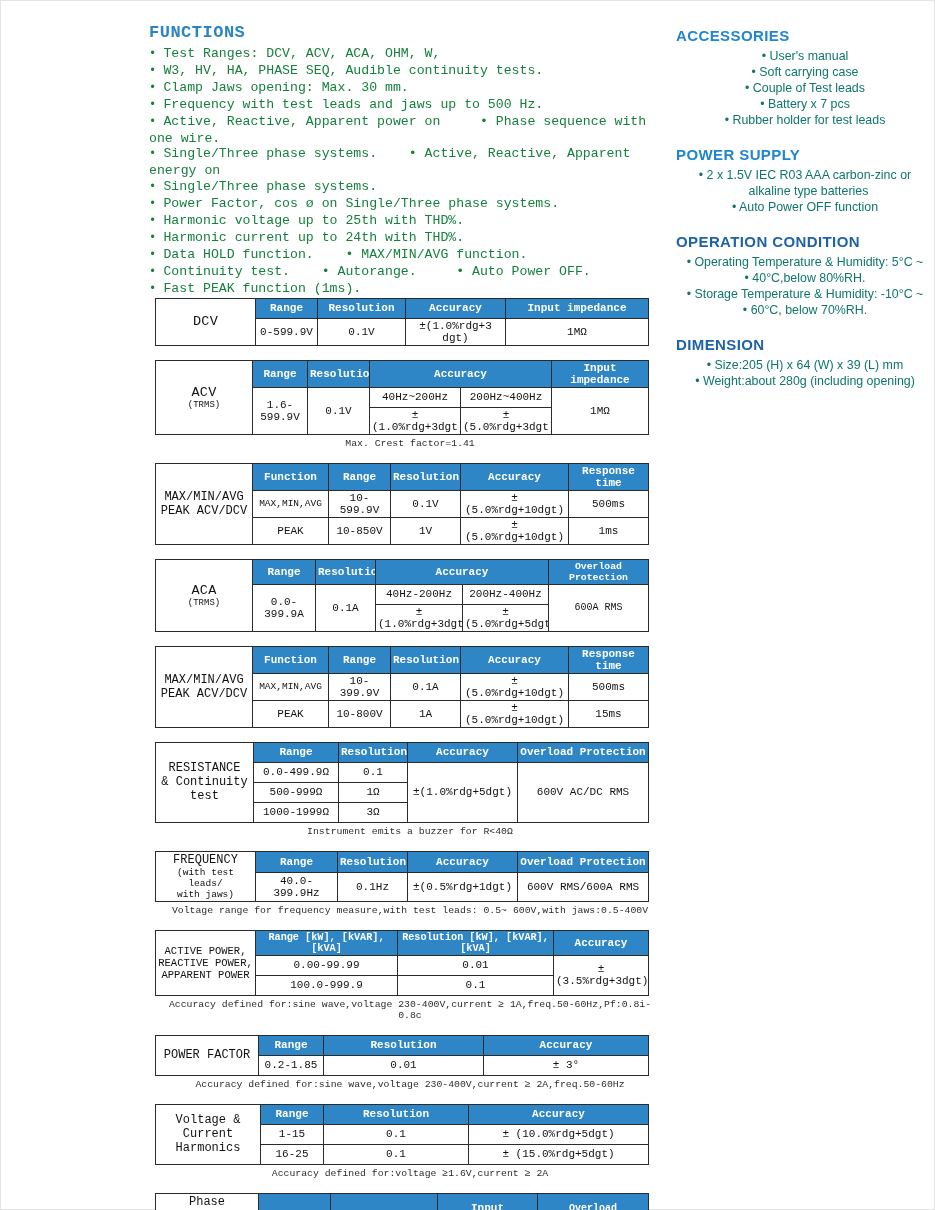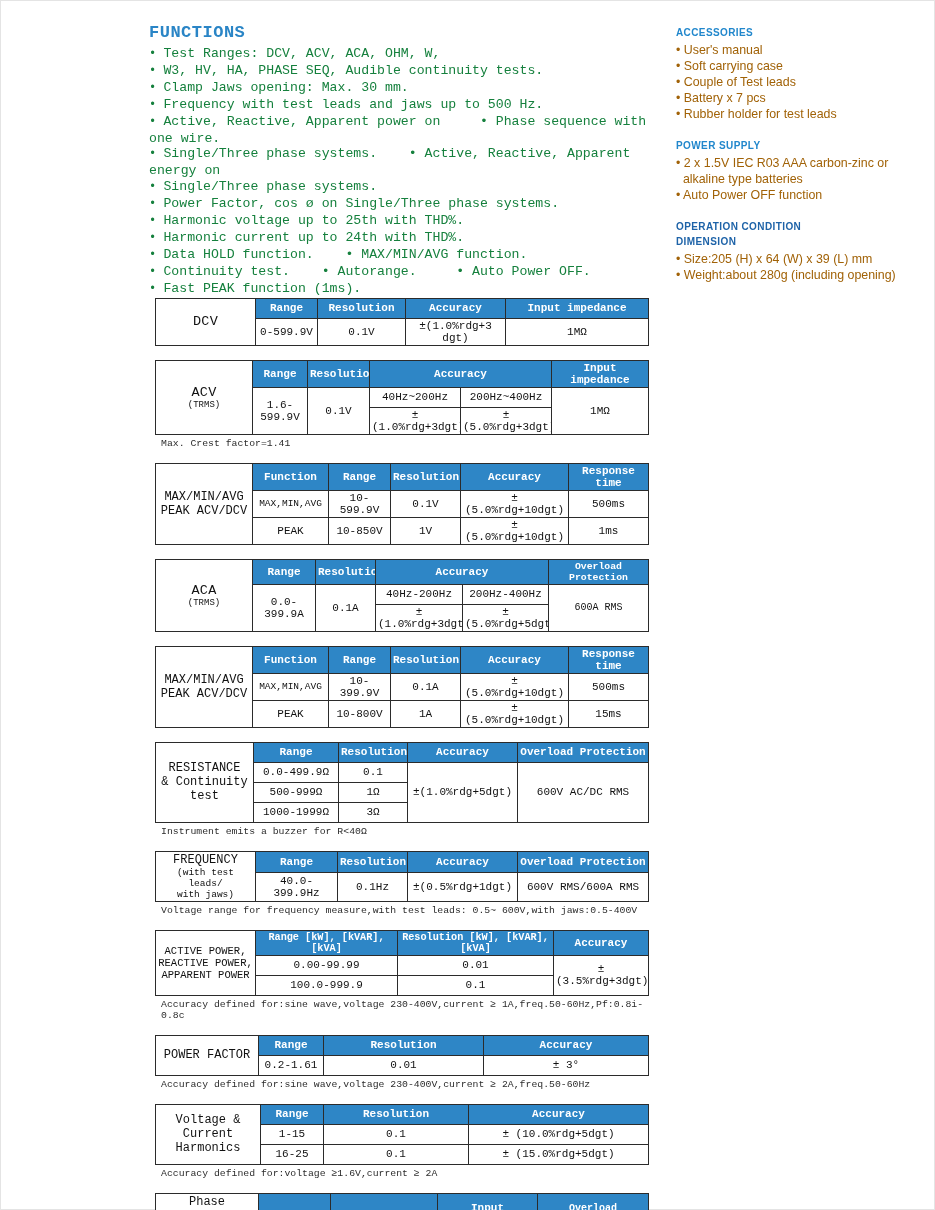--- a/index.html
+++ b/index.html
@@ -17,28 +17,28 @@
 
   .tables { margin-top:0; }
   .tbl-block { margin-left:6px; margin-bottom:14px; }
   table.spec { border-collapse:collapse; table-layout:fixed; width:493px; }
   table.spec td, table.spec th { border:1px solid #2b2b2b; text-align:center; vertical-align:middle; padding:1px 2px; overflow:hidden; }
   th.hd { background:#2e86c6; color:#fff; font-weight:bold; font-size:11px; border-color:#24659c; height:20px; }
   td.cell { font-size:11px; color:#111; height:20px; background:#fff; }
   td.lbl { background:#fff; font-size:12px; color:#111; }
   td.lbl .big { font-size:13.5px; letter-spacing:0.3px; }
   td.lbl .small { font-size:9px; }
-  .note { font-size:9.8px; color:#2c2c2c; margin:3px 0 0 6px; }
+  .note { font-size:9.8px; color:#2c2c2c; margin:3px 0 0 6px;text-align:center; }
 
   
   .right-col { position:absolute; left:675px; top:26px; width:258px; }
-  .r-title { font-size:10px; font-weight:bold; letter-spacing:0.4px; margin-bottom:4px; }
+  .r-title { font-size:15px; font-weight:bold; letter-spacing:0.4px; margin-bottom:4px; }
   .r-title.bright { color:#2187cc; }
   .r-title.dark { color:#1e63a8; }
-  .r-list { list-style:none; font-size:12.4px; line-height:16px; color:#a16207; margin-bottom:18px; }
+  .r-list { list-style:none; font-size:12.4px; line-height:16px; color:#0f766e; margin-bottom:18px;text-align:center; }
   .r-list li::before { content:"• "; }
   .r-list li.no-bullet::before { content:"\00a0\00a0"; }
 </style>
 </head>
 <body>
 
 <div class="page">
 
   <div class="left-col">
     <div class="sec-title">FUNCTIONS</div>
@@ -354,21 +354,21 @@
               <col style="width:165px">
             </colgroup>
           <tbody>
               <tr>
             <td class="lbl" rowspan="2"><span>POWER FACTOR</span></td>
             <th class="hd">Range</th>
             <th class="hd">Resolution</th>
             <th class="hd">Accuracy</th>
           </tr>
           <tr>
-            <td class="cell">0.2-1.61</td>
+            <td class="cell">0.2-1.85</td>
             <td class="cell">0.01</td>
             <td class="cell">± 3°</td>
           </tr>
         </tbody>
           </table>
         <div class="note">Accuracy defined for:sine wave,voltage 230-400V,current ≥ 2A,freq.50-60Hz</div>
       </div>
 
       <div class="tbl-block">
         <table class="spec">
@@ -449,20 +449,26 @@
     </ul>
 
     <div class="r-title bright">POWER SUPPLY</div>
     <ul class="r-list">
       <li>2 x 1.5V IEC R03 AAA carbon-zinc or</li>
       <li class="no-bullet">alkaline type batteries</li>
       <li>Auto Power OFF function</li>
     </ul>
 
     <div class="r-title dark">OPERATION CONDITION</div>
+    <ul class="r-list">
+      <li>Operating Temperature &amp; Humidity: 5°C ~</li>
+      <li>40°C,below 80%RH.</li>
+      <li>Storage Temperature &amp; Humidity: -10°C ~</li>
+      <li>60°C, below 70%RH.</li>
+    </ul>
 
     <div class="r-title dark">DIMENSION</div>
     <ul class="r-list">
       <li>Size:205 (H) x 64 (W) x 39 (L) mm</li>
       <li>Weight:about 280g (including opening)</li>
     </ul>
   </div>
 
 </div>
 

